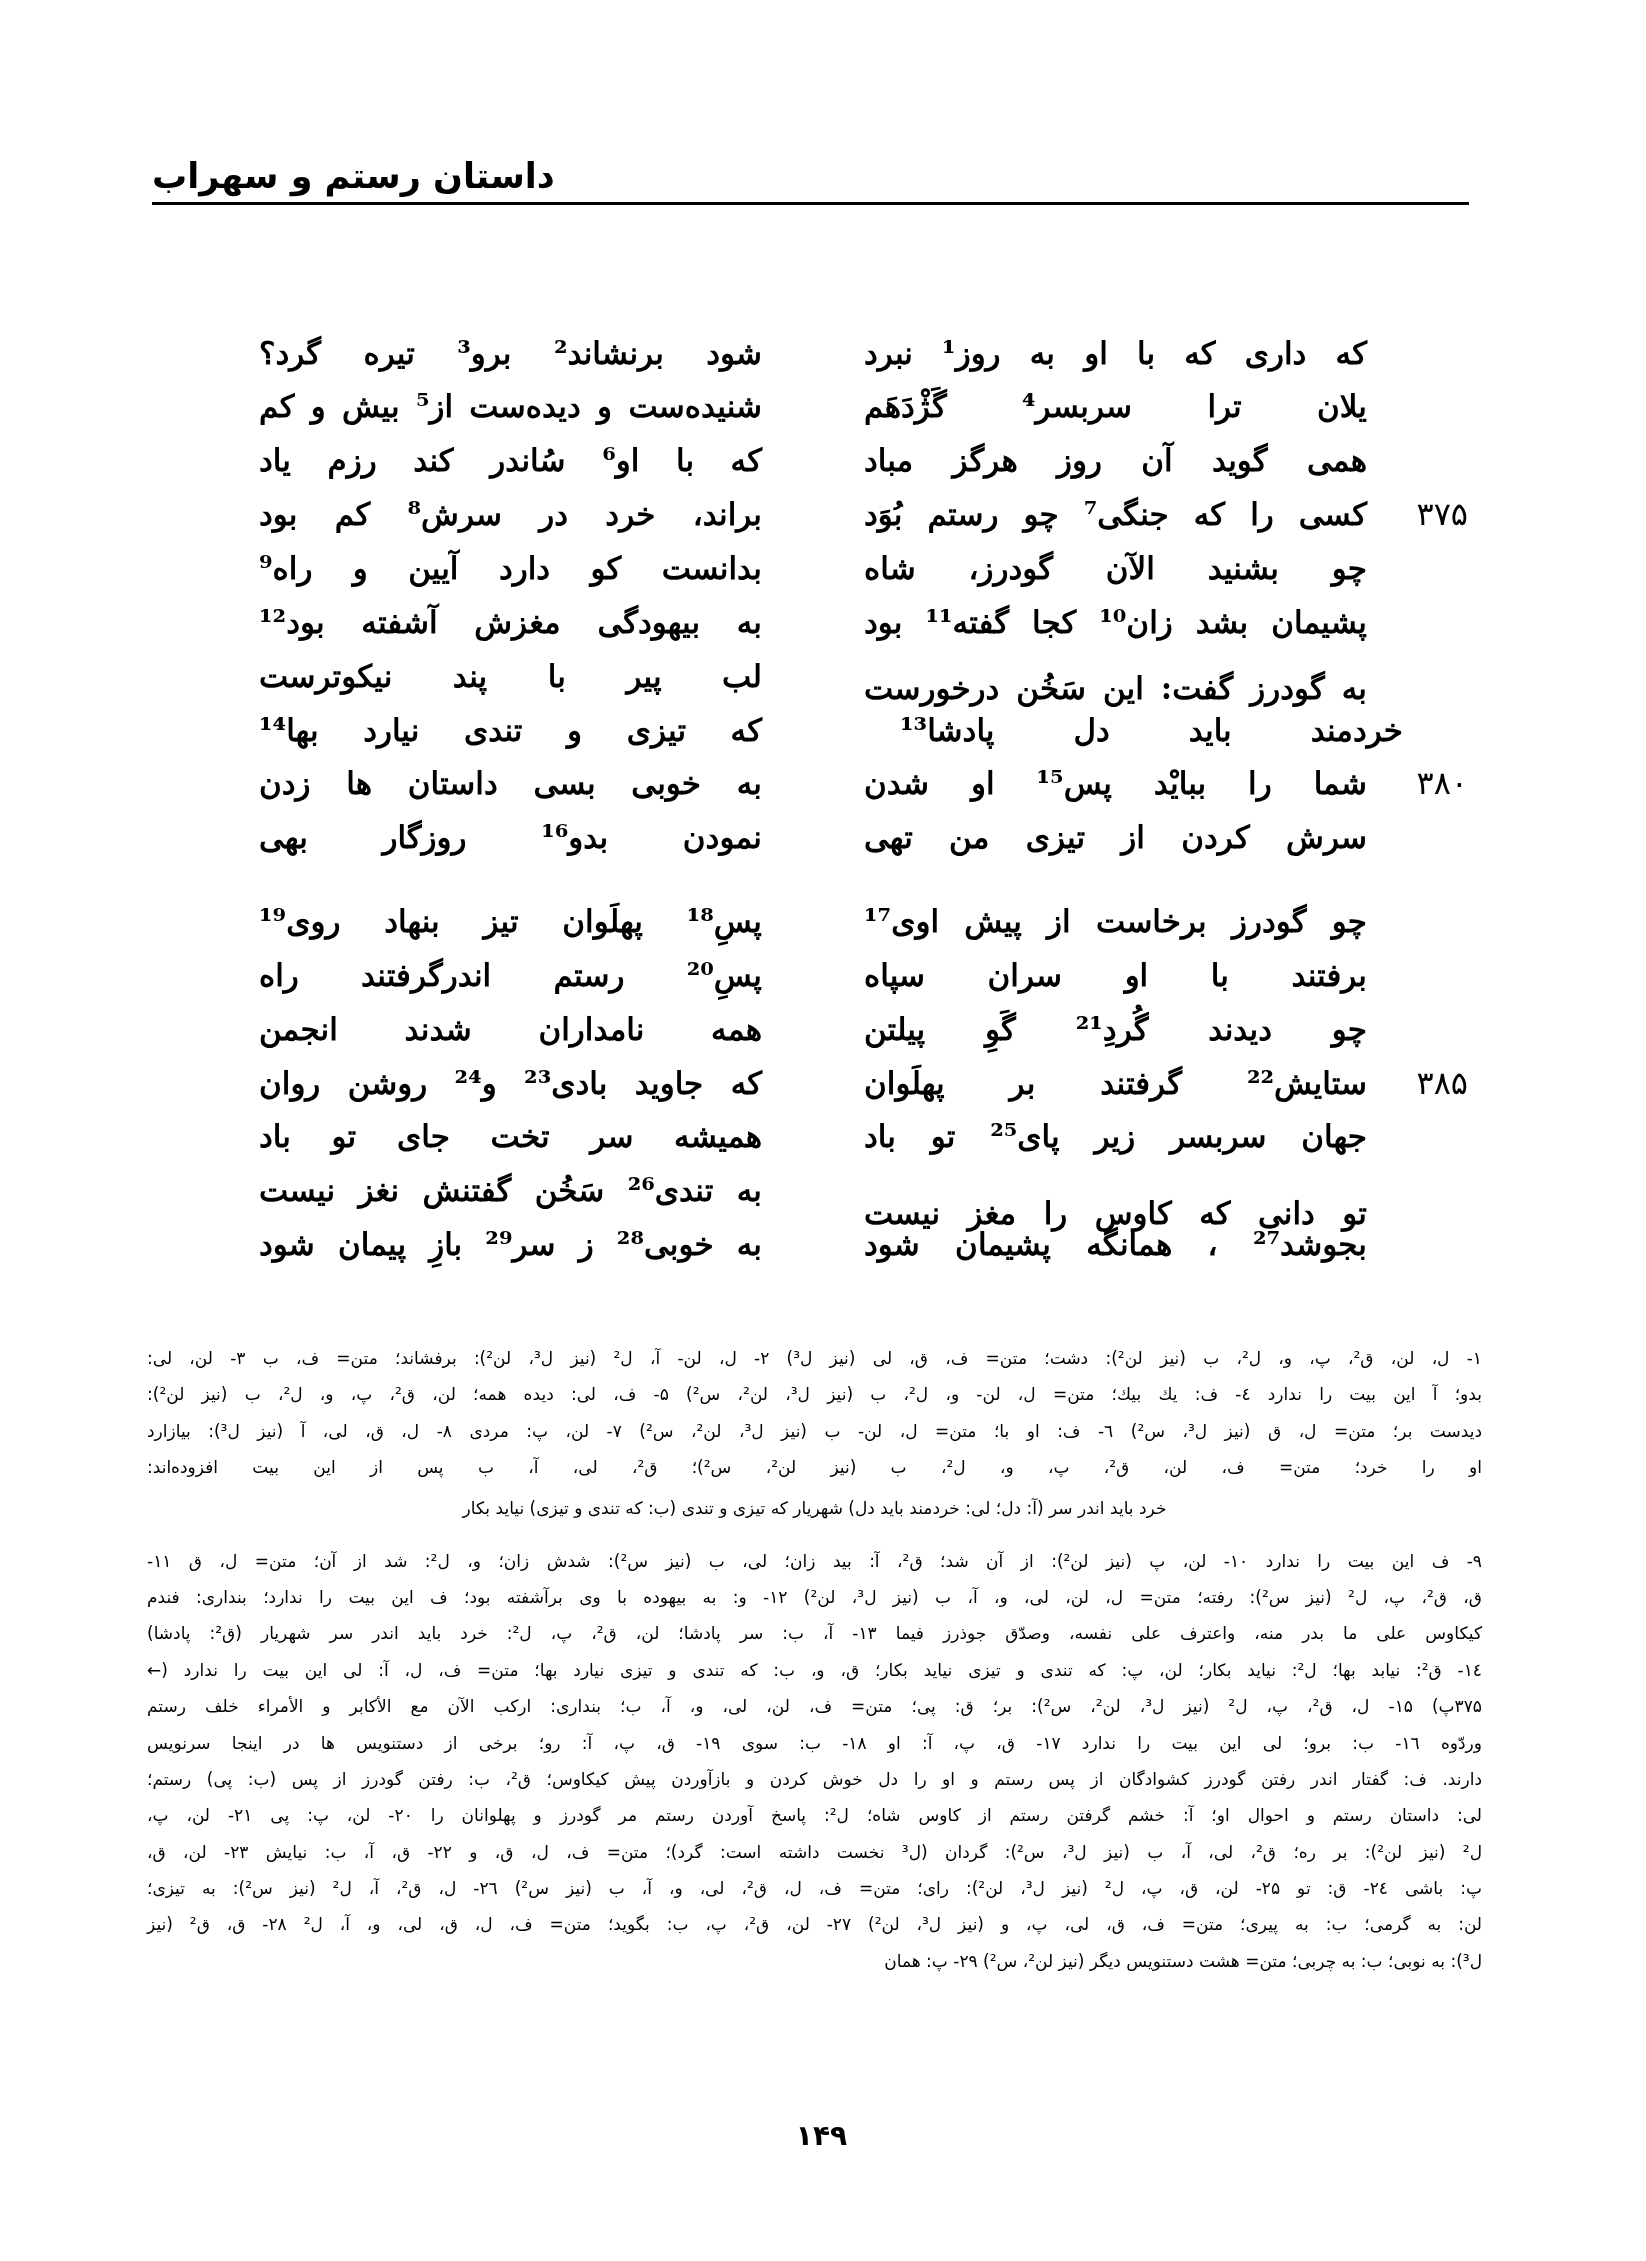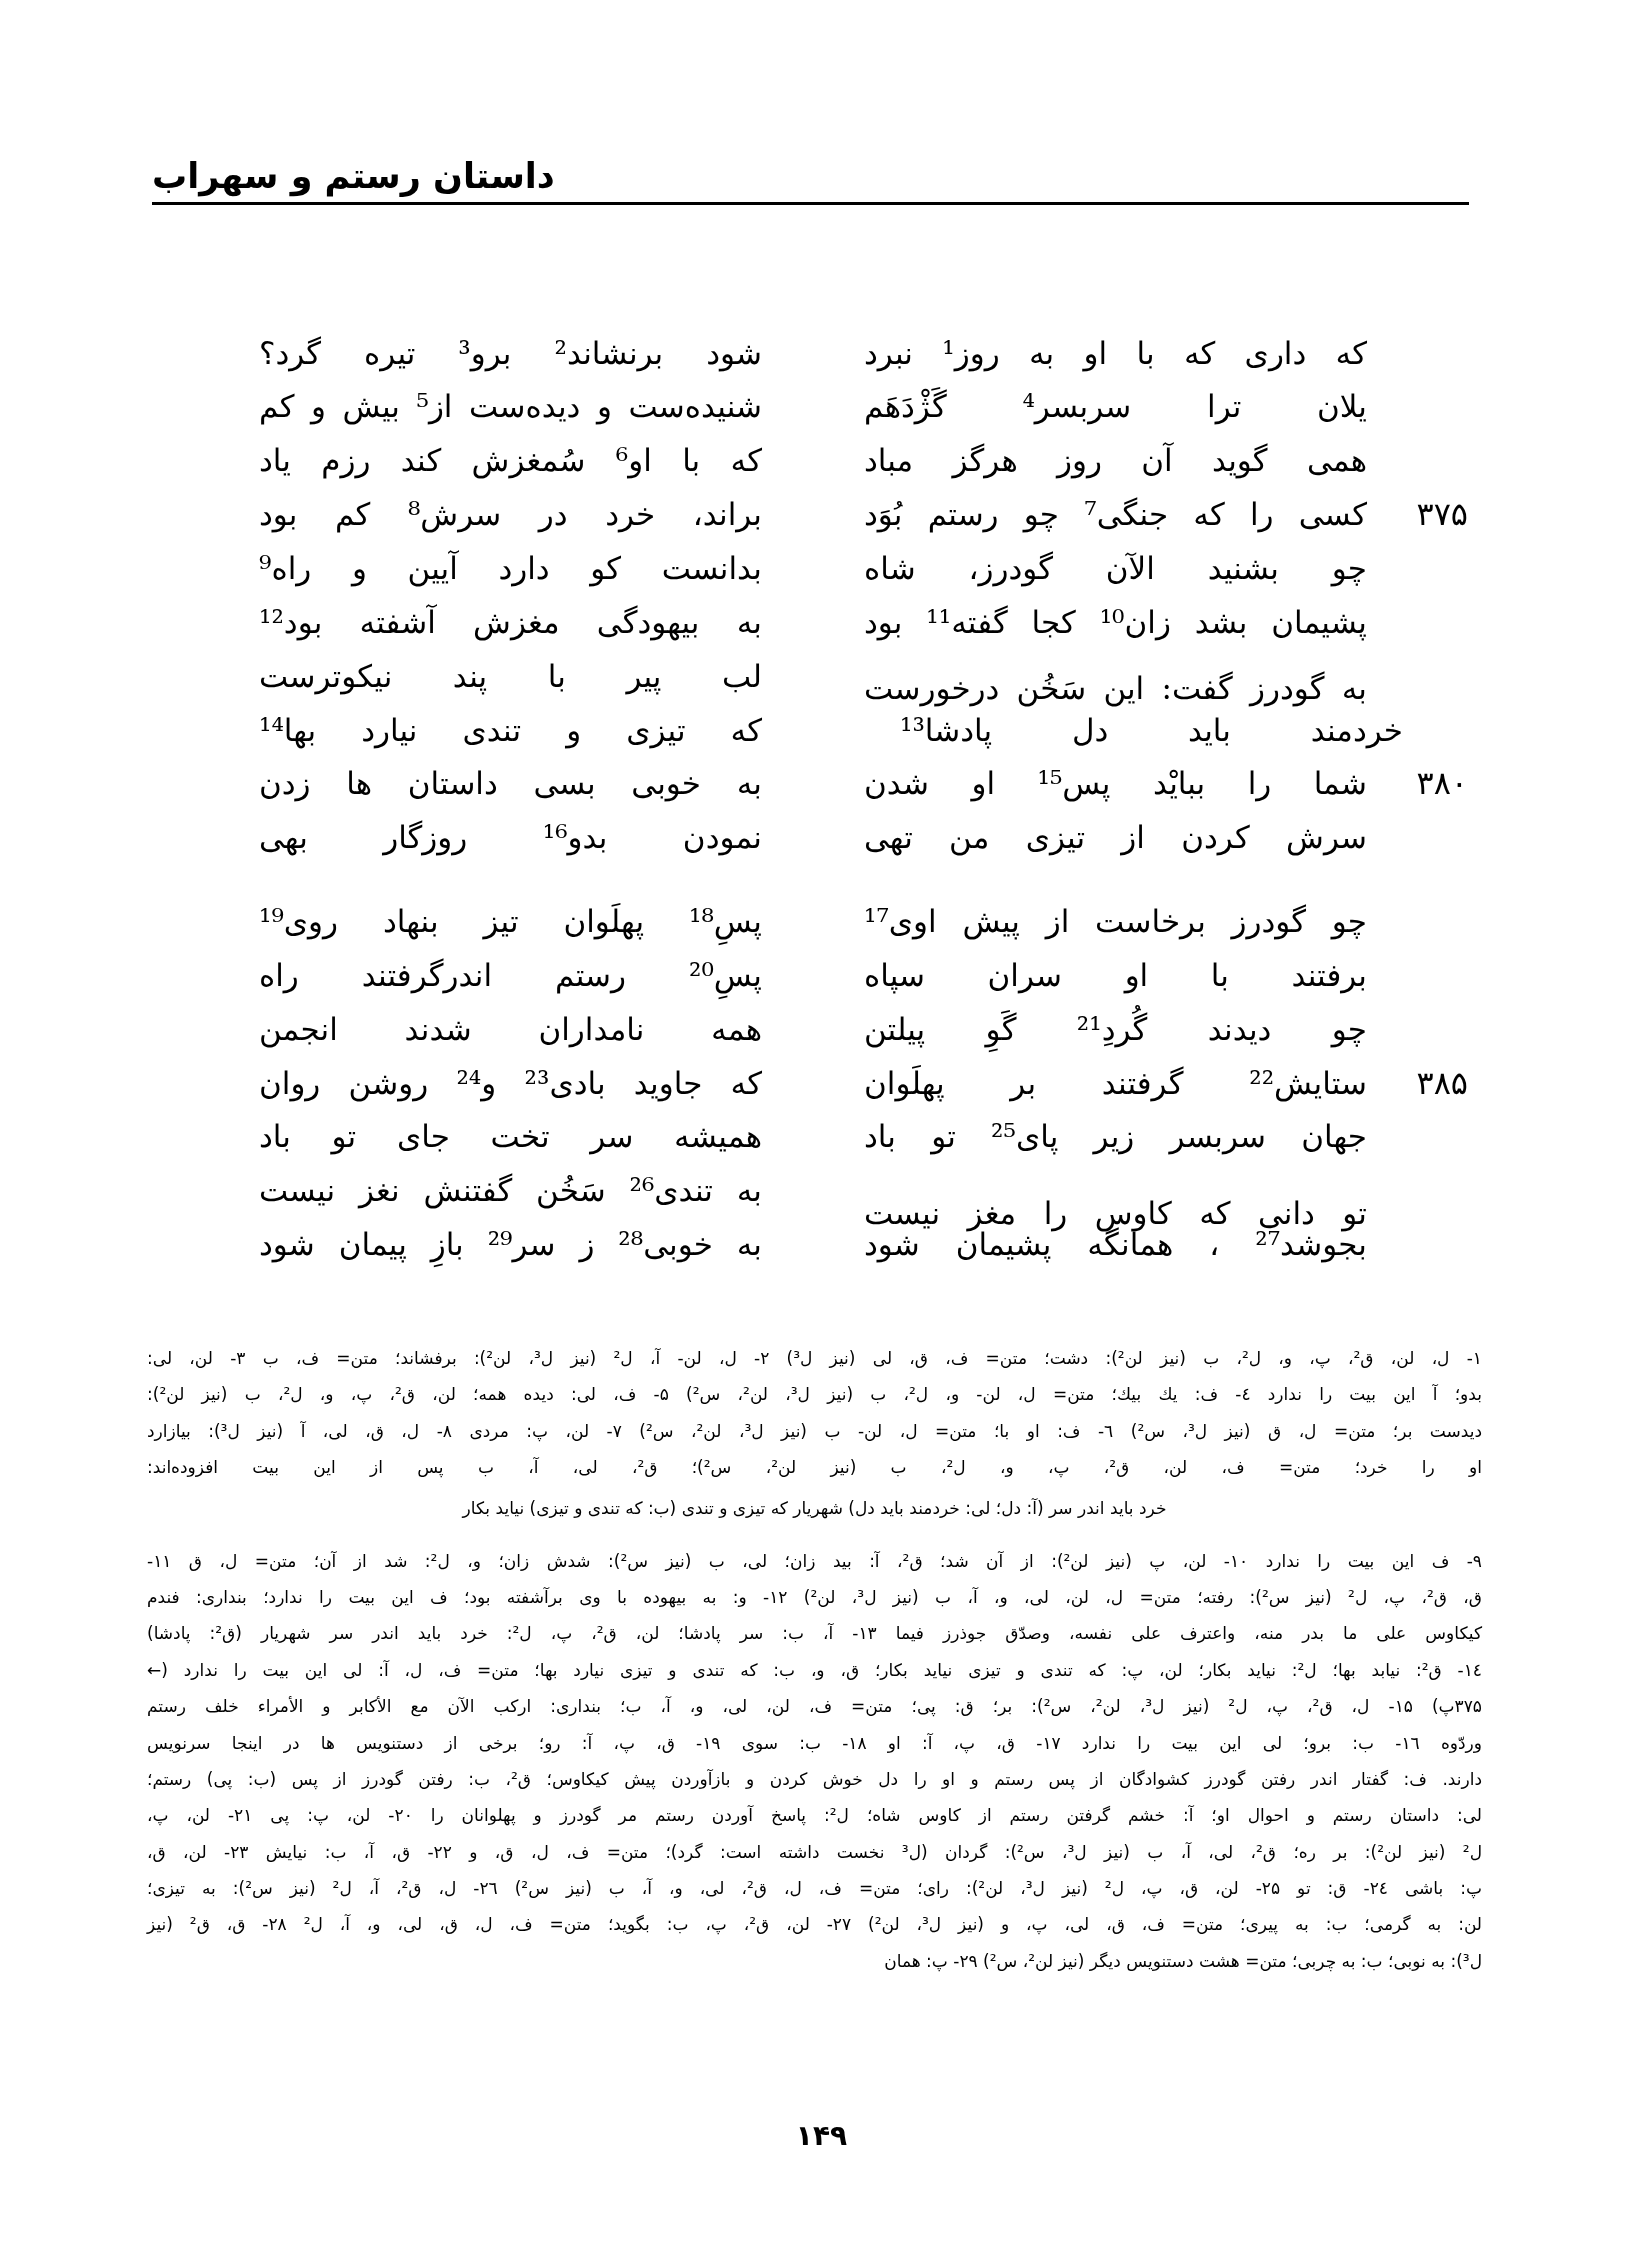--- a/index.html
+++ b/index.html
@@ -3,21 +3,21 @@
 <meta charset="utf-8">
 <style>
   html, body { margin: 0; padding: 0; background: #ffffff; }
   body { width: 1647px; height: 2261px; position: relative; overflow: hidden; color: #000; font-family: "DejaVu Serif", "Liberation Serif", serif; }
   .page { position: absolute; left: 0; top: 0; width: 1647px; height: 2261px; background: #fff; }
   .running-title { position: absolute; left: 152px; top: 155px; font-size: 35px; font-weight: bold; direction: rtl; white-space: nowrap; font-family: "DejaVu Sans", sans-serif; line-height: 42px; }
   .header-rule { position: absolute; left: 152px; top: 202px; width: 1317px; height: 2.8px; background: #000; }
   .col { position: absolute; direction: rtl; }
   .col.right { left: 864px; width: 503px; }
   .col.left { left: 259px; width: 503px; }
-  .verse { position: absolute; left: 0; width: 503px; height: 49px; line-height: 49px; font-size: 31px; text-align: justify; text-align-last: justify; white-space: nowrap; overflow: visible; }
+  .verse { position: absolute; left: 0; width: 503px; height: 49px; line-height: 49px; font-size: 31px; text-align: justify; text-align-last: justify; white-space: nowrap; overflow: visible; font-weight: bold; }
   .verse-num { position: absolute; left: 1405px; width: 63px; height: 49px; line-height: 49px; font-size: 32px; direction: rtl; text-align: right; }
   .footnotes { position: absolute; left: 147px; top: 1341px; width: 1335px; direction: rtl; }
   .fn-line { position: absolute; left: 0; width: 1335px; height: 35px; line-height: 35px; font-size: 17px; white-space: nowrap; text-align: justify; text-align-last: justify; font-family: "DejaVu Sans", sans-serif; }
   .fn-line.center { text-align: center; text-align-last: center; }
   .fn-line.last { text-align: right; text-align-last: right; }
   .page-number { position: absolute; left: 790px; top: 2119px; width: 63px; text-align: center; font-size: 28px; font-weight: bold; font-family: "DejaVu Sans", sans-serif; }
 </style>
 </head>
 <body>
 
@@ -41,21 +41,21 @@
       <div class="verse" style="top: 951px;">برفتند با او سران سپاه</div>
       <div class="verse" style="top: 1005px;">چو دیدند گُردِ²¹ گَوِ پیلتن</div>
       <div class="verse" style="top: 1059px;">ستایش²² گرفتند بر پهلَوان</div>
       <div class="verse" style="top: 1112px;">جهان سربسر زیر پای²⁵ تو باد</div>
       <div class="verse" style="top: 1166px; margin-top: 23px;">تو دانی که کاوس را مغز نیست</div>
       <div class="verse" style="top: 1220px;">بجوشد²⁷ ، همانگه پشیمان شود</div>
     </div>
   <div class="col left" id="col-left">
       <div class="verse" style="top: 329px;">شود برنشاند² برو³ تیره گرد؟</div>
       <div class="verse" style="top: 382px;">شنیده‌ست و دیده‌ست از⁵ بیش و کم</div>
-      <div class="verse" style="top: 436px;">که با او⁶ سُمغزش کند رزم یاد</div>
+      <div class="verse" style="top: 436px;">که با او⁶ سُاندر کند رزم یاد</div>
       <div class="verse" style="top: 490px;">براند، خرد در سرش⁸ کم بود</div>
       <div class="verse" style="top: 544px;">بدانست کو دارد آیین و راه⁹</div>
       <div class="verse" style="top: 598px;">به بیهودگی مغزش آشفته بود¹²</div>
       <div class="verse" style="top: 652px;">لب پیر با پند نیکوترست</div>
       <div class="verse" style="top: 706px;">که تیزی و تندی نیارد بها¹⁴</div>
       <div class="verse" style="top: 759px;">به خوبی بسی داستان ها زدن</div>
       <div class="verse" style="top: 813px;">نمودن بدو¹⁶ روزگار بهی</div>
       <div class="verse" style="top: 897px;">پسِ¹⁸ پهلَوان تیز بنهاد روی¹⁹</div>
       <div class="verse" style="top: 951px;">پسِ²⁰ رستم اندرگرفتند راه</div>
       <div class="verse" style="top: 1005px;">همه نامداران شدند انجمن</div>

